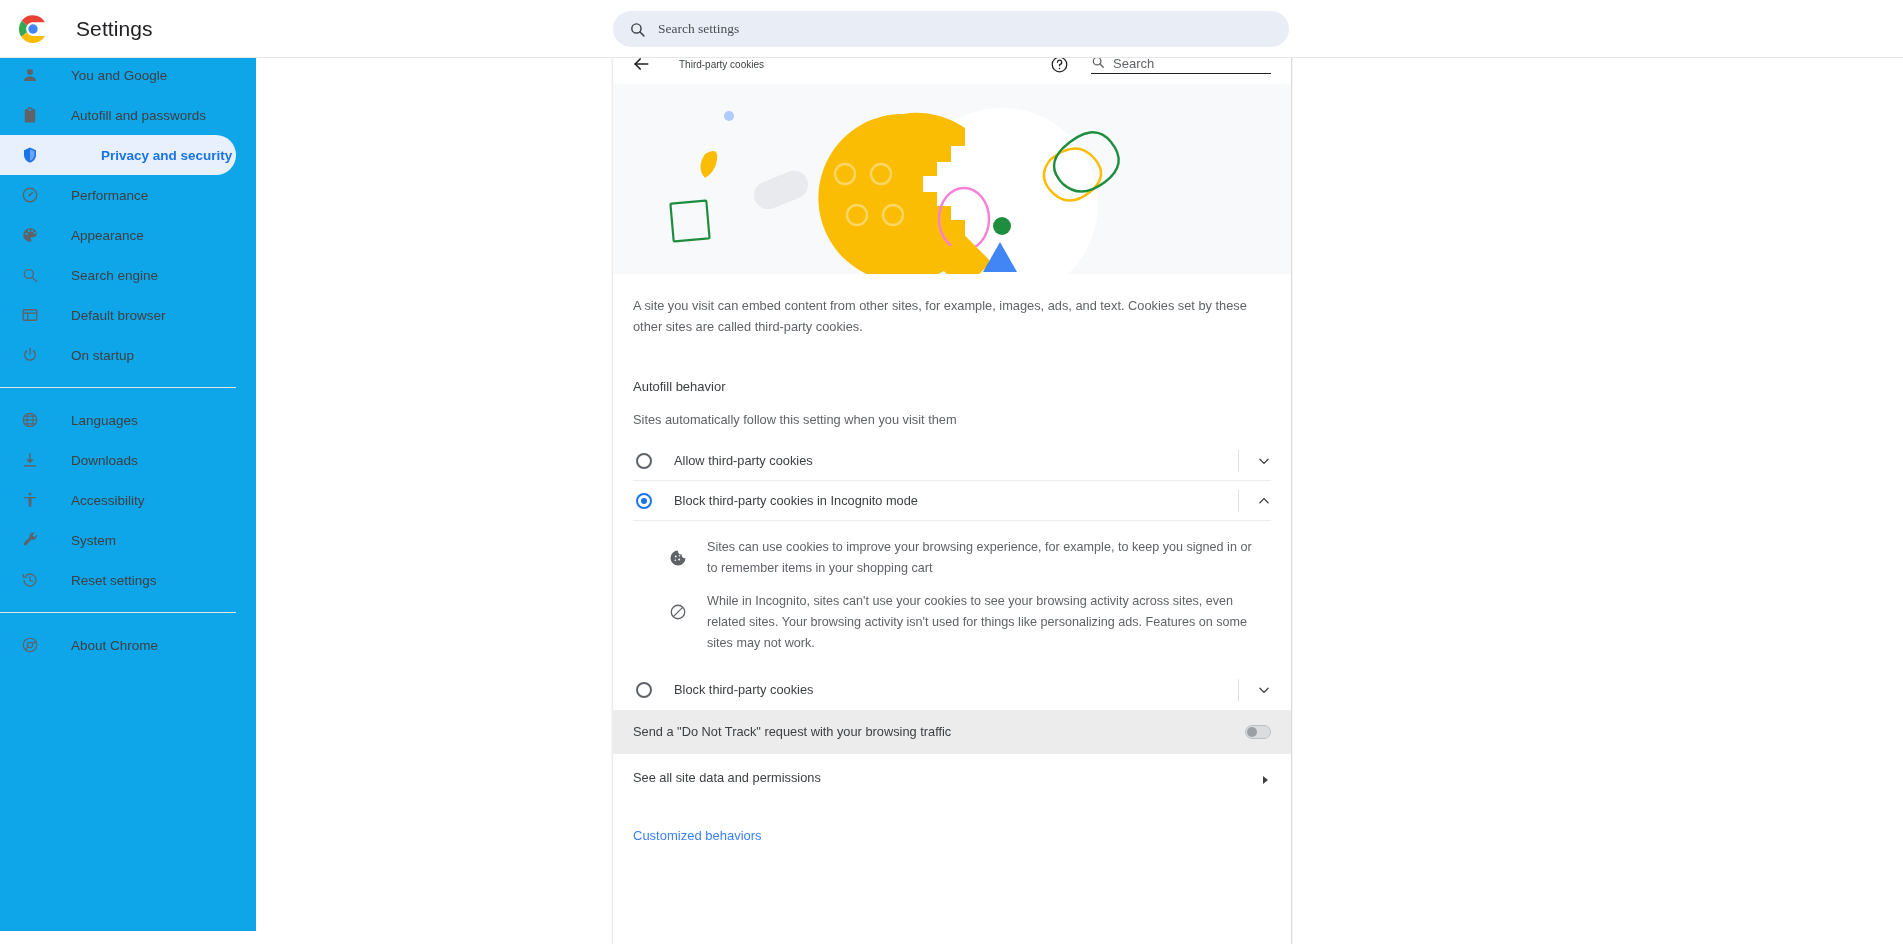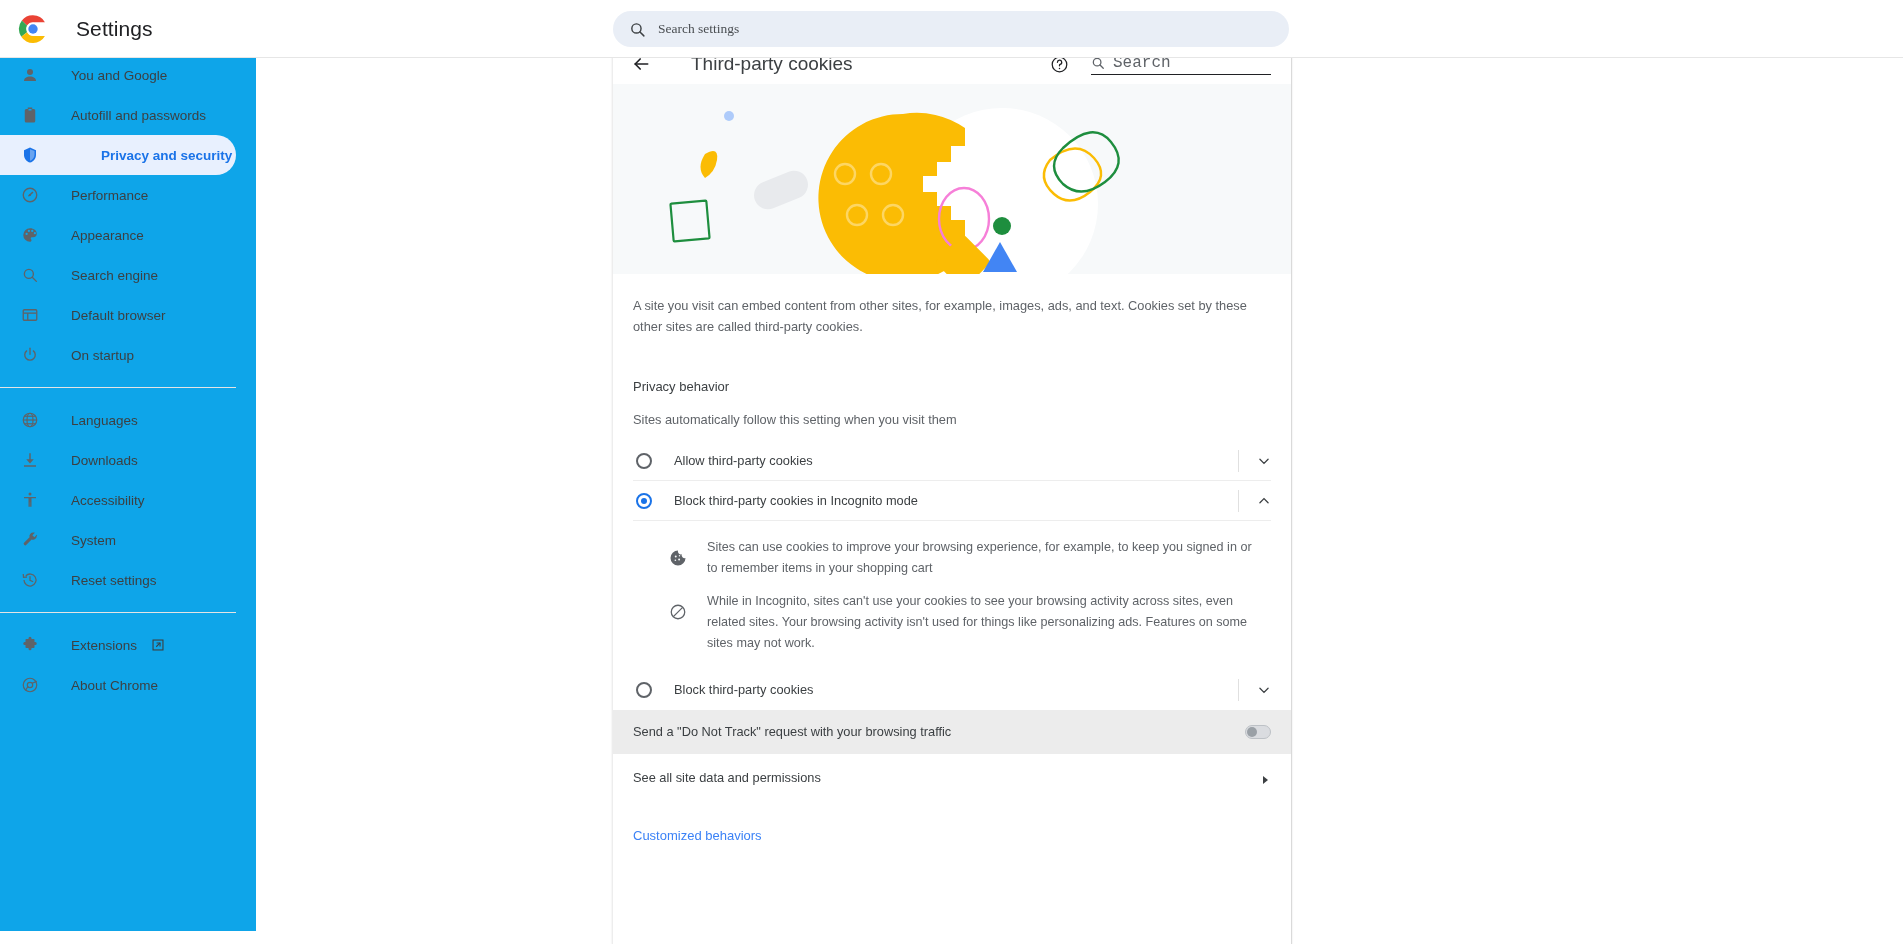--- a/index.html
+++ b/index.html
@@ -64,32 +64,32 @@
     border-left: 1px solid #ededed;
     border-right: 1px solid #dadada;
     box-shadow: 0 1px 2px rgba(0,0,0,.10);
     overflow: hidden;
   }
   .page-head {
     height: 40px; display: flex; align-items: center; padding: 0 20px 0 18px;
     position: relative;
   }
   .back-arrow { width: 20px; height: 20px; cursor: pointer; }
-  .page-title { margin-left: 40px; font-size: 19px; color: #3c4043; }
+  .page-title { margin-left: 28px; font-size: 10px; color: #3c4043; }
   .head-right { margin-left: auto; display: flex; align-items: center; }
   .help-icon { width: 19px; height: 19px; cursor: pointer; }
   .srch-wrap {
     margin-left: 22px; display: flex; align-items: flex-end;
     border-bottom: 1px solid #202124; width: 180px; padding-bottom: 2px;
   }
   .srch-wrap .mag2 { width: 14px; height: 14px; margin-bottom: 2px; }
   .srch-wrap input {
     border: 0; outline: 0; background: transparent; margin-left: 8px;
-    font-size: 16px; color: #3c4043; width: 150px;
-    font-family: Liberation Mono, monospace;
+    font-size: 13px; color: #3c4043; width: 150px;
+    font-family: Liberation Sans, sans-serif;
   }
   .srch-wrap input::placeholder { color: #5f6368; }
 
   
   .hero { height: 190px; background: #f7f9fa; position: relative; overflow: hidden; }
 
   .blurb {
     padding: 22px 40px 0 20px; font-size: 12.8px; color: #5f6368;
     line-height: 1.62;
   }
@@ -307,35 +307,20 @@
             <polyline points="12,7.5 12,12.5 15.5,14" stroke-linecap="round"></polyline>
           </svg>
       </span>
       <span class="lbl">Reset settings</span>
     </div>
   </div>
 
   <div class="nav-sep"></div>
 
   <div>
-    <div class="nav-item">
-      <span class="ico">
-        <svg viewBox="0 0 24 24" width="18" height="18" fill="#5f6368">
-            <path d="M10 3a2 2 0 0 1 4 0v1h3a1 1 0 0 1 1 1v3h1a2 2 0 0 1 0 4h-1v3a1 1 0 0 1-1 1h-3v1a2 2 0 0 1-4 0v-1H7a1 1 0 0 1-1-1v-3H5a2 2 0 0 1 0-4h1V5a1 1 0 0 1 1-1h3V3z"></path>
-          </svg>
-      </span>
-      <span class="lbl">Extensions</span>
-      <span class="ext-icon">
-        <svg viewBox="0 0 24 24" width="14" height="14" fill="none" stroke="#3c4043" stroke-width="1.9">
-            <rect x="3.5" y="3.5" width="17" height="17"></rect>
-            <polyline points="9,15 15.5,8.5"></polyline>
-            <polyline points="9.5,8.5 15.5,8.5 15.5,14.5"></polyline>
-          </svg>
-      </span>
-    </div>
 
     <div class="nav-item">
       <span class="ico">
         <svg viewBox="0 0 24 24" width="18" height="18" fill="none" stroke="#5f6368" stroke-width="1.6">
             <circle cx="12" cy="12" r="9"></circle>
             <circle cx="12" cy="12" r="3.6"></circle>
             <line x1="14.8" y1="9.6" x2="21" y2="7.2"></line>
             <line x1="9.4" y1="13.6" x2="6" y2="19.4"></line>
           </svg>
       </span>
@@ -390,21 +375,21 @@
       <circle cx="389" cy="142" r="9" fill="#1e8e3e"></circle>
       <rect x="330" y="158" width="40" height="40" rx="4" fill="#fbbc04" transform="rotate(45 350 178)"></rect>
       <path d="M370 188 l17 -30 l17 30 z" fill="#4285f4"></path>
       <path d="M437 76 q26 -22 44 -2 q16 18 -4 34 q-20 16 -36 2 q-18 -16 -4 -34z" fill="none" stroke="#fbbc04" stroke-width="2.4"></path>
       <path d="M450 64 q30 -28 48 -6 q18 22 -6 40 q-24 18 -42 2 q-18 -18 0 -36z" fill="none" stroke="#1e8e3e" stroke-width="2.4"></path>
     </svg>
   </div>
 
   <div class="blurb">A site you visit can embed content from other sites, for example, images, ads, and text. Cookies set by these other sites are called third-party cookies.</div>
 
-  <div class="sec-title">Privacy behavior</div>
+  <div class="sec-title">Autofill behavior</div>
   <div class="sec-sub">Sites automatically follow this setting when you visit them</div>
 
   <div class="radio-list">
 
     <div class="radio-row">
       <span class="radio"></span>
       <span class="radio-lbl">Allow third-party cookies</span>
       <span class="row-right">
         <span class="vdiv"></span>
         <span class="chev">

